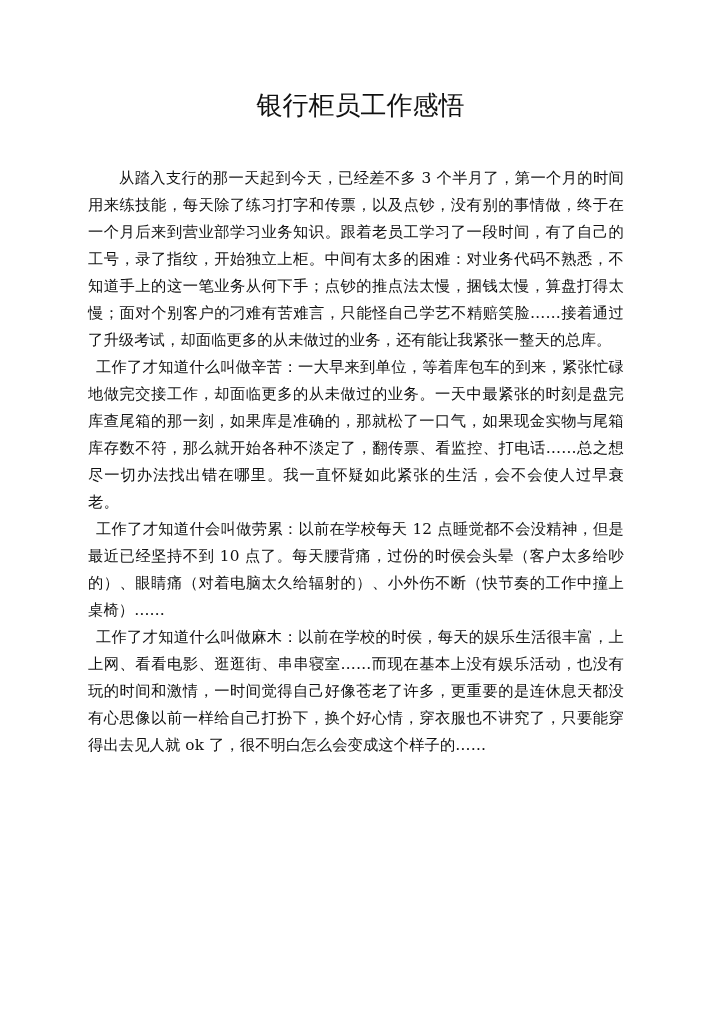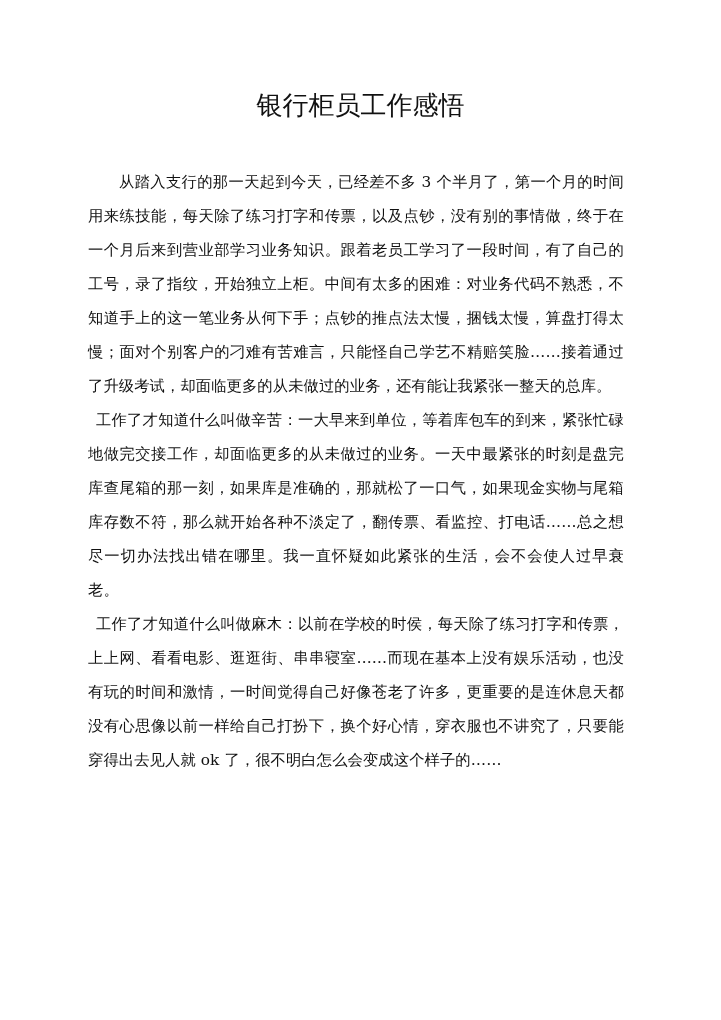--- a/index.html
+++ b/index.html
@@ -3,28 +3,29 @@
 <meta charset="utf-8">
 <style>
   html, body { margin: 0; padding: 0; background: #ffffff; }
   body { width: 721px; height: 1020px; position: relative; overflow: hidden;
          font-family: "DejaVu Serif", "Liberation Serif", serif; color: #111; }
   .page { position: absolute; left: 0; top: 0; width: 721px; height: 843px; }
   .title { position: absolute; top: 88px; left: 0; width: 721px; text-align: center;
            font-size: 26px; font-family: "DejaVu Sans", "Liberation Sans", sans-serif;
            font-weight: normal; letter-spacing: 0px; margin: 0; }
   .body { position: absolute; top: 165px; left: 88px; width: 536px; }
-  .para { margin: 0; font-size: 15.3px; line-height: 34px; text-align: justify;
+  .para { margin: 0; font-size: 15.3px; line-height: 27px; text-align: justify;
           text-align-last: left; letter-spacing: 0.1px; }
   .p1 { text-indent: 31px; }
   .pn { text-indent: 8px; }
 </style>
 </head>
 <body>
 
 <div class="page">
   <h1 class="title">银行柜员工作感悟</h1>
   <div class="body">
     <p class="para p1">从踏入支行的那一天起到今天，已经差不多 3 个半月了，第一个月的时间用来练技能，每天除了练习打字和传票，以及点钞，没有别的事情做，终于在一个月后来到营业部学习业务知识。跟着老员工学习了一段时间，有了自己的工号，录了指纹，开始独立上柜。中间有太多的困难：对业务代码不熟悉，不知道手上的这一笔业务从何下手；点钞的推点法太慢，捆钱太慢，算盘打得太慢；面对个别客户的刁难有苦难言，只能怪自己学艺不精赔笑脸……接着通过了升级考试，却面临更多的从未做过的业务，还有能让我紧张一整天的总库。</p>
     <p class="para pn">工作了才知道什么叫做辛苦：一大早来到单位，等着库包车的到来，紧张忙碌地做完交接工作，却面临更多的从未做过的业务。一天中最紧张的时刻是盘完库查尾箱的那一刻，如果库是准确的，那就松了一口气，如果现金实物与尾箱库存数不符，那么就开始各种不淡定了，翻传票、看监控、打电话……总之想尽一切办法找出错在哪里。我一直怀疑如此紧张的生活，会不会使人过早衰老。</p>
-    <p class="para pn">工作了才知道什么叫做麻木：以前在学校的时侯，每天除了练习打字和传票，上上网、看看电影、逛逛街、串串寝室……而现在基本上没有娱乐活动，也没有玩的时间和激情，一时间觉得自己好像苍老了许多，更重要的是连休息天都没有心思像以前一样给自己打扮下，换个好心情，穿衣服也不讲究了，只要能穿得出去见人就 ok 了，很不明白怎么会变成这个样子的……</p>
+    <p class="para pn">工作了才知道什会叫做劳累：以前在学校每天 12 点睡觉都不会没精神，但是最近已经坚持不到 10 点了。每天腰背痛，过份的时侯会头晕（客户太多给吵的）、眼睛痛（对着电脑太久给辐射的）、小外伤不断（快节奏的工作中撞上桌椅）……</p>
+    <p class="para pn">工作了才知道什么叫做麻木：以前在学校的时侯，每天的娱乐生活很丰富，上上网、看看电影、逛逛街、串串寝室……而现在基本上没有娱乐活动，也没有玩的时间和激情，一时间觉得自己好像苍老了许多，更重要的是连休息天都没有心思像以前一样给自己打扮下，换个好心情，穿衣服也不讲究了，只要能穿得出去见人就 ok 了，很不明白怎么会变成这个样子的……</p>
   </div>
 </div>
 
 </body></html>

